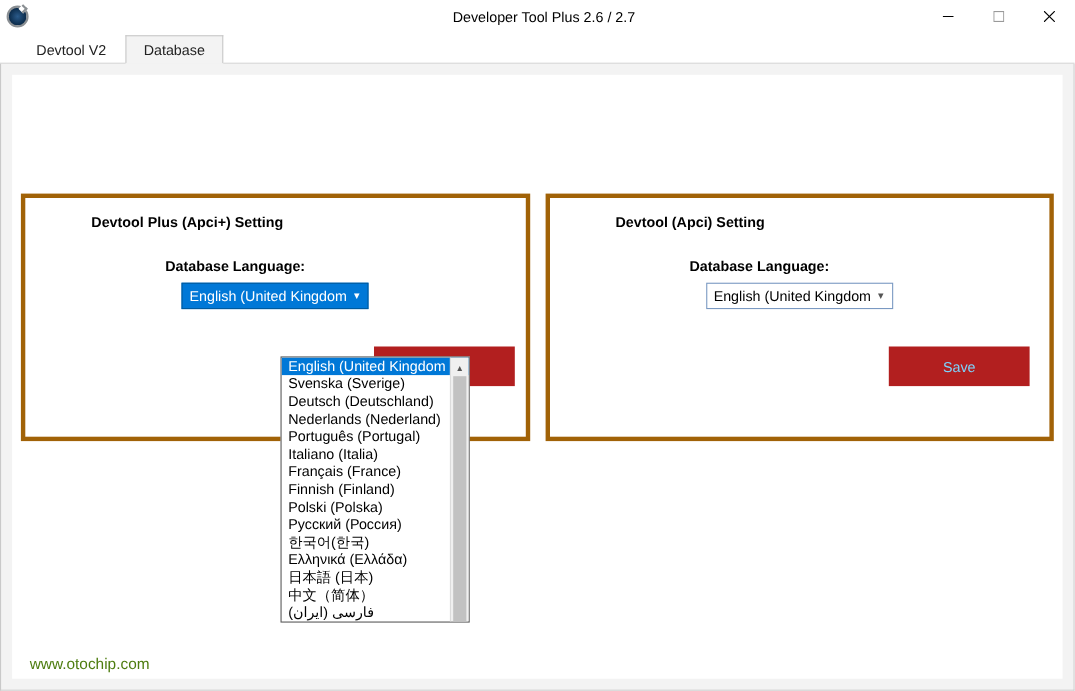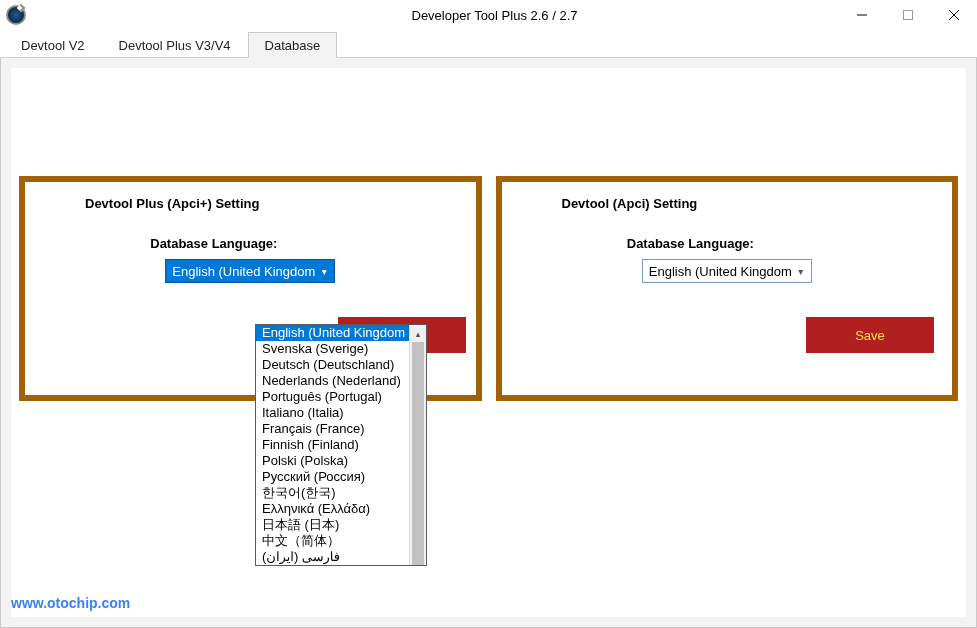--- a/index.html
+++ b/index.html
@@ -55,21 +55,21 @@
     color:#000;
   }
   .win-btn.max { color:#9a9a9a; }
   .win-btn svg { width:10px; height:10px; }
   .tabstrip {
     display:flex;
     align-items:flex-end;
     height:28px;
     background:#fff;
     border-bottom:1px solid #d0d0d0;
-    padding-left:4px;
+    padding-left:16px;
     gap:0;
   }
   .tab {
     padding: 5px 16px 4px 16px;
     border:1px solid transparent;
     border-bottom:none;
     font-size:13px;
     color:#222;
     cursor:default;
   }
@@ -95,21 +95,21 @@
     padding:8px;
     position:relative;
   }
   .panels {
     display:flex;
     gap:14px;
     margin-top:100px;
   }
   .panel {
     flex:1;
-    border:6px solid #a16207;
+    border:4px solid #a16207;
     background:#fff;
     position:relative;
     height:225px;
     padding:50px 18px 18px 18px;
   }
   .panel-title {
     position:absolute;
     top:14px; left:60px;
     font-weight:700;
     font-size:13px;
@@ -149,21 +149,21 @@
     font-size:10px;
   }
   .combo.open .arrow { color:#fff; }
   .save-btn {
     position:absolute;
     right:18px;
     top:135px;
     width:128px;
     height:36px;
     background:#b21f1f;
-    color:#fde047;
+    color:#7dd3fc;
     display:flex;
     align-items:center;
     justify-content:center;
     font-size:13px;
     border:none;
   }
   .panel.left .save-btn { right:10px; }
   .dropdown-list {
     position:absolute;
     left:244px;
@@ -201,24 +201,24 @@
   }
   .dropdown-scroll .thumb {
     position:absolute;
     left:2px; right:2px;
     top:17px;
     height:260px;
     background:#c2c2c2;
   }
   .watermark {
     position:absolute;
-    left:0px;
+    left:16px;
     bottom:6px;
-    font-weight:700;
-    color:#3b82f6;
+    font-weight:400;
+    color:#4d7c0f;
     font-size:14px;
   }
 </style>
 </head>
 <body>
 
 <div class="titlebar">
   <div class="logo"></div>
   <div class="title">Developer Tool Plus 2.6 / 2.7</div>
   <div class="win-controls">
@@ -236,21 +236,20 @@
       <svg viewBox="0 0 10 10">
           <line x1="0" y1="0" x2="10" y2="10" stroke="currentColor" stroke-width="1"></line>
           <line x1="10" y1="0" x2="0" y2="10" stroke="currentColor" stroke-width="1"></line>
         </svg>
     </div>
   </div>
 </div>
 
 <div class="tabstrip">
   <div class="tab">Devtool V2</div>
-  <div class="tab">Devtool Plus V3/V4</div>
   <div class="tab active">Database</div>
 </div>
 
 <div class="settings-body">
   <div class="inner">
 
     <div class="panels">
 
       <div class="panel left">
         <div class="panel-title">Devtool Plus (Apci+) Setting</div>

